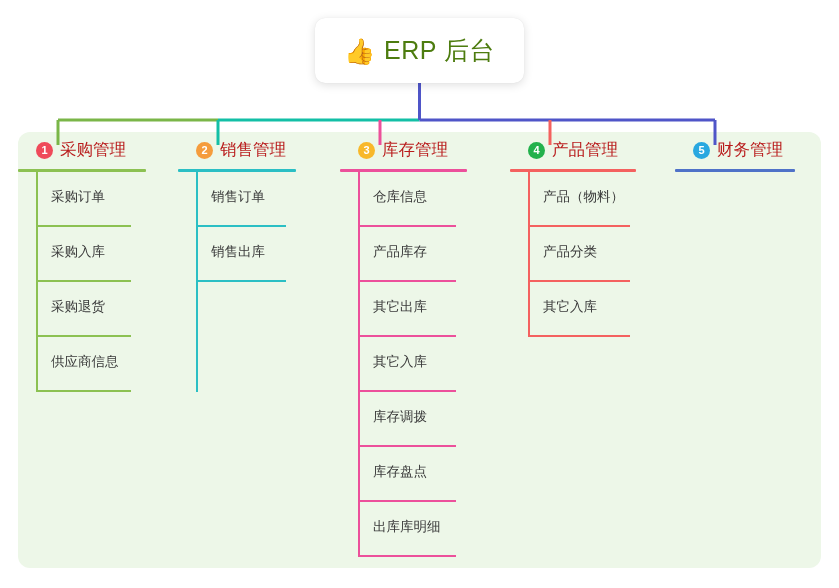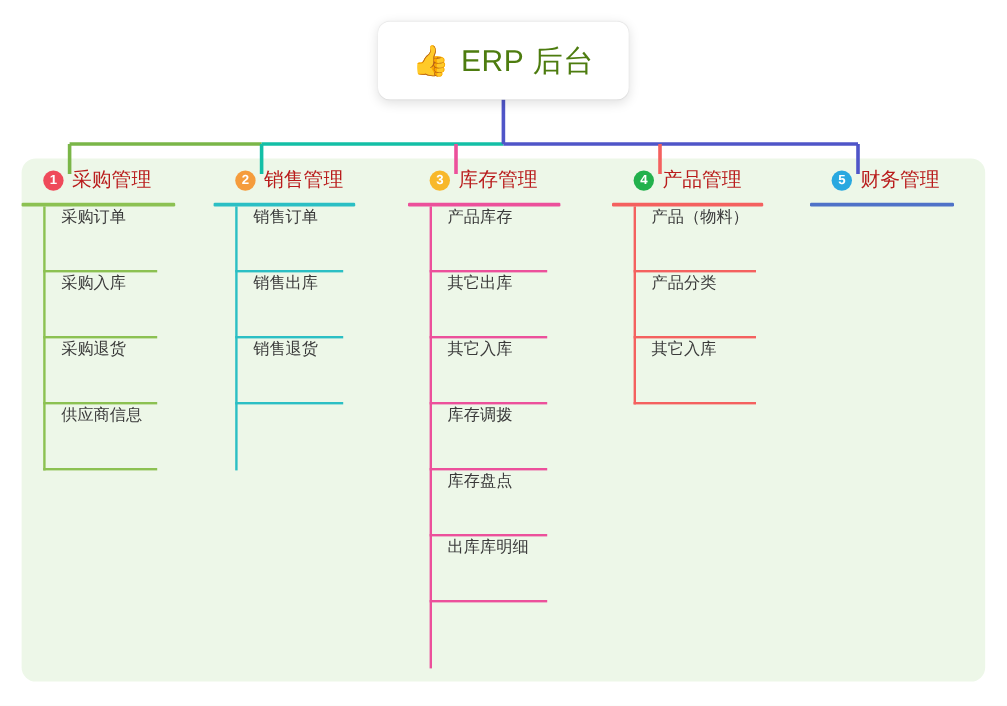--- a/index.html
+++ b/index.html
@@ -127,21 +127,21 @@
     position: absolute;
     left: 18px;
     top: 0;
     width: 2px;
   }
   .leaf {
     position: relative;
     height: 55px;
     box-sizing: border-box;
     display: flex;
-    align-items: flex-start;
+    align-items: center;
     padding-left: 15px;
   }
   .leaf-label {
     font-size: 13.5px;
     color: #3a3a3a;
     white-space: nowrap;
     padding-bottom: 5px;
   }
   .leaf-rule {
     position: absolute;
@@ -212,35 +212,35 @@
         <div class="leaves">
           <div class="spine" style="background: rgb(43, 191, 196); height: 220px;"></div>
           <div class="leaf">
             <span class="leaf-label">销售订单</span>
             <div class="leaf-rule" style="background: rgb(43, 191, 196); width: 90px;"></div>
           </div>
           <div class="leaf">
             <span class="leaf-label">销售出库</span>
             <div class="leaf-rule" style="background: rgb(43, 191, 196); width: 90px;"></div>
           </div>
-          <div class="leaf">
-            <span class="leaf-label">销售退货</span>
-            <div class="leaf-rule" style="background: rgb(43, 191, 196); width: 90px;"></div>
-          </div>
         </div>
       </div>
       <div class="column" style="left: 322px; width: 170px;">
         <div class="col-header">
           <span class="badge" style="background: rgb(248, 184, 42);">3</span>
           <span class="col-title">库存管理</span>
         </div>
         <div class="col-rule" style="background: rgb(236, 80, 155); width: 127px;"></div>
         <div class="leaves">
           <div class="spine" style="background: rgb(236, 80, 155); height: 385px;"></div>
           <div class="leaf">
+            <span class="leaf-label">仓库信息</span>
+            <div class="leaf-rule" style="background: rgb(236, 80, 155); width: 98px;"></div>
+          </div>
+          <div class="leaf">
             <span class="leaf-label">产品库存</span>
             <div class="leaf-rule" style="background: rgb(236, 80, 155); width: 98px;"></div>
           </div>
           <div class="leaf">
             <span class="leaf-label">其它出库</span>
             <div class="leaf-rule" style="background: rgb(236, 80, 155); width: 98px;"></div>
           </div>
           <div class="leaf">
             <span class="leaf-label">其它入库</span>
             <div class="leaf-rule" style="background: rgb(236, 80, 155); width: 98px;"></div>

